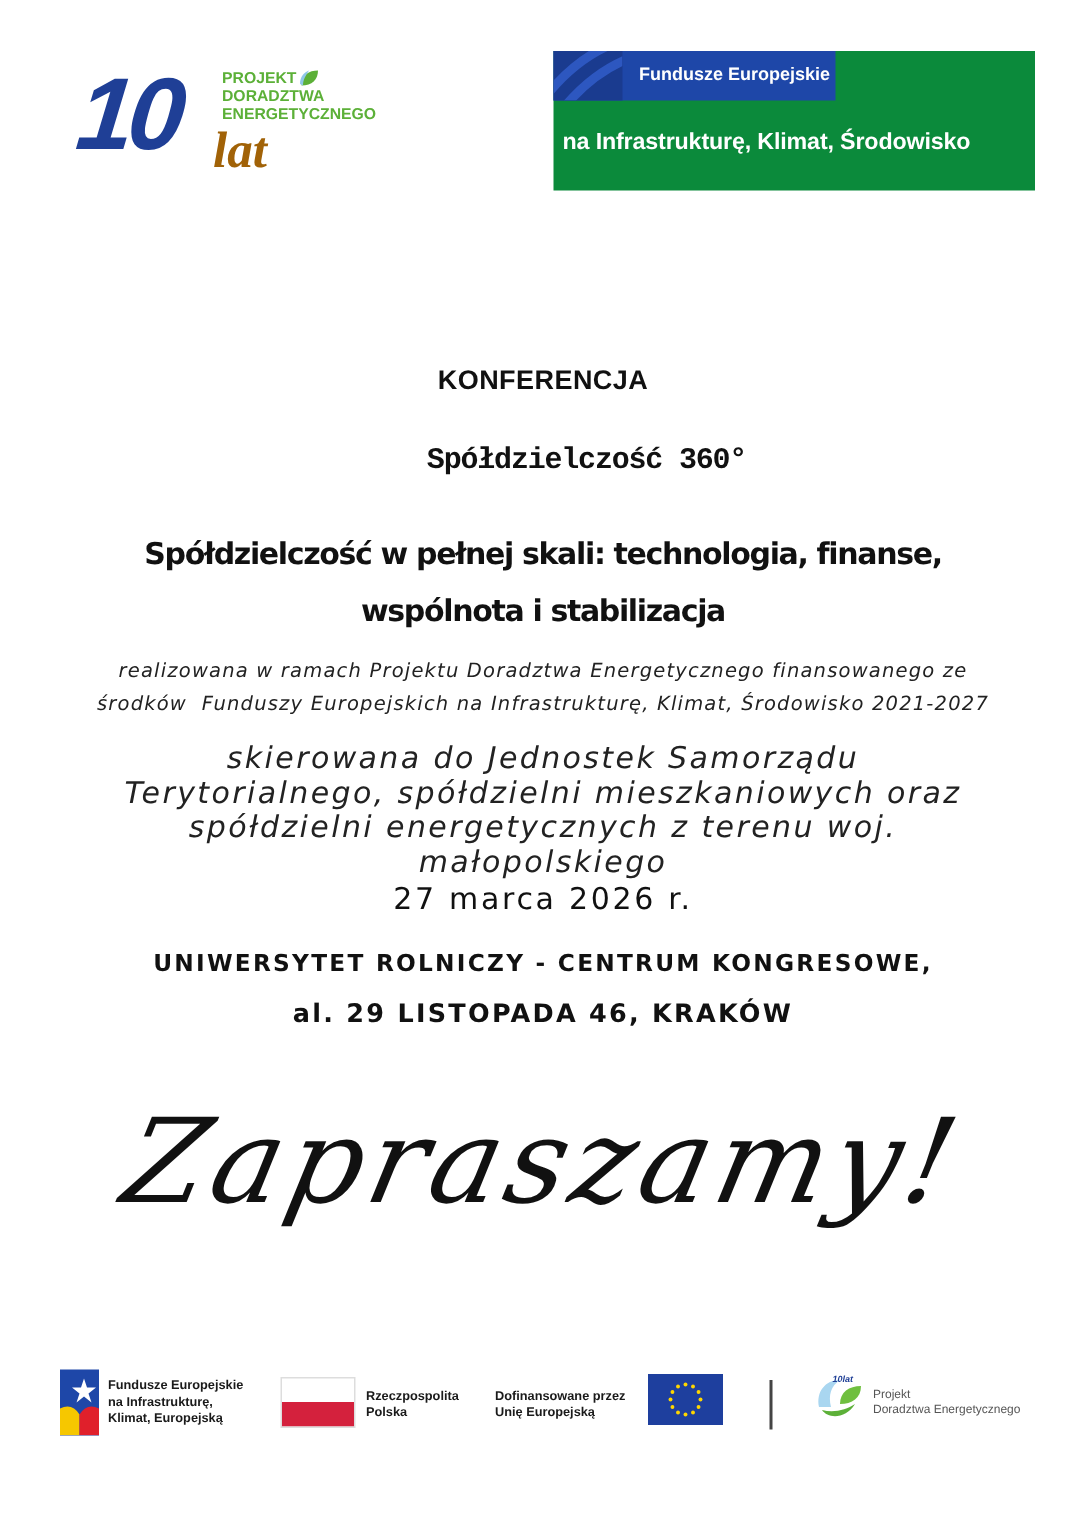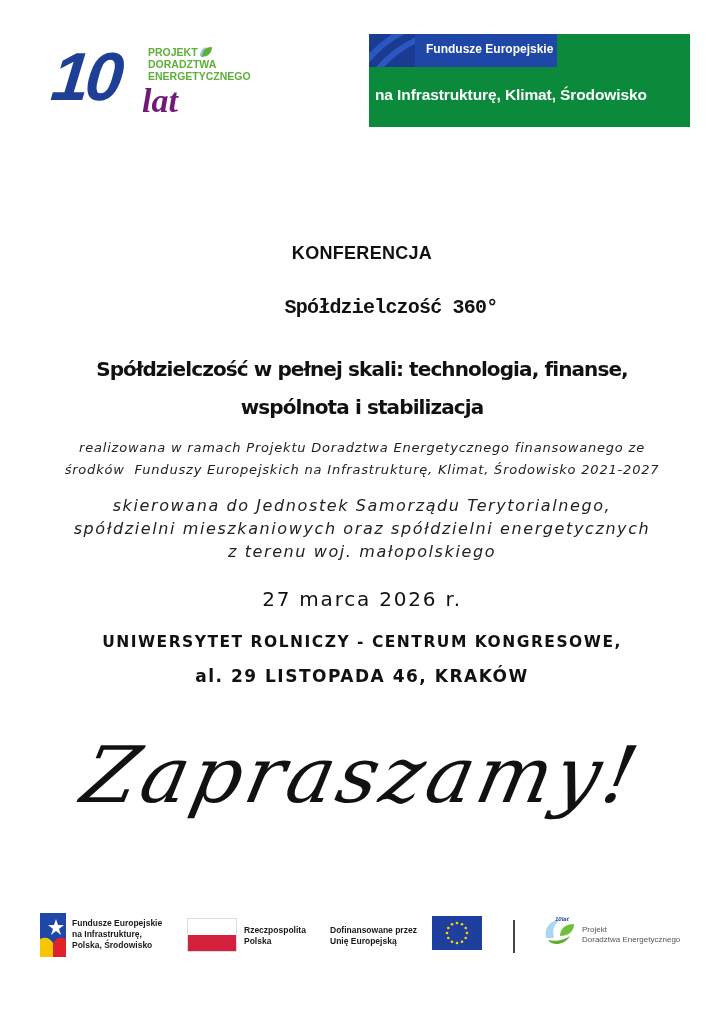--- a/index.html
+++ b/index.html
@@ -1,37 +1,37 @@
 <!DOCTYPE html>
 <html><head>
 <meta charset="utf-8">
 <style>
   html, body { margin: 0; padding: 0; background: #ffffff; }
   body { width: 724px; height: 1024px; position: relative; overflow: hidden; font-family: "DejaVu Sans", sans-serif; color: #111; }
 
   
   .logo-10lat { position: absolute; left: 52px; top: 40px; width: 200px; height: 85px; }
   .logo-10lat .num { position: absolute; left: 0; top: 2px; font-family: "Liberation Sans", sans-serif; font-style: italic; font-weight: bold; font-size: 68px; color: #1f3f96; letter-spacing: -4px; line-height: 1; transform: skewX(-6deg); }
-  .logo-10lat .lat { position: absolute; left: 90px; top: 44px; font-family: "Liberation Serif", serif; font-style: italic; font-weight: bold; font-size: 34px; color: #701a75; line-height: 1; }
+  .logo-10lat .lat { position: absolute; left: 90px; top: 44px; font-family: "Liberation Serif", serif; font-style: italic; font-weight: bold; font-size: 34px; color: #a16207; line-height: 1; }
   .logo-10lat .proj { position: absolute; left: 96px; top: 6px; font-family: "Liberation Sans", sans-serif; font-weight: bold; font-size: 10.5px; color: #5cb038; line-height: 12px; }
   .logo-10lat .leaf { position: absolute; left: 146px; top: 4px; width: 16px; height: 16px; }
 
   .fe-banner { position: absolute; left: 369px; top: 34px; width: 321px; height: 93px; background: #0b8a3b; }
   .fe-banner .top { position: absolute; left: 0; top: 0; width: 188px; height: 33px; background: #1e47a8; }
   .fe-banner .stars { position: absolute; left: 0; top: 0; width: 46px; height: 33px; background: #1a3b8f; overflow: hidden; }
   .fe-banner .top-label { position: absolute; left: 57px; top: 8px; color: #fff; font-family: "Liberation Sans", sans-serif; font-weight: bold; font-size: 12px; }
   .fe-banner .bottom-label { position: absolute; left: 6px; top: 52px; color: #fff; font-family: "Liberation Sans", sans-serif; font-weight: bold; font-size: 15.5px; letter-spacing: -0.1px; text-align: right; }
 
   
   .center { position: absolute; left: 0; width: 724px; text-align: center; }
   .h-konf { top: 243px; font-family: "Liberation Sans", sans-serif; font-weight: bold; font-size: 18px; letter-spacing: 0.3px; }
   .h-spol { top: 296px; font-family: Liberation Mono, monospace; font-weight: bold; font-size: 20px; letter-spacing: -0.8px; margin-left: 29px; }
   .h-sub { top: 350px; font-family: "DejaVu Sans", sans-serif; font-weight: bold; font-size: 20px; letter-spacing: -0.9px; line-height: 38px; }
   .p-real { top: 437px; font-family: "DejaVu Sans", sans-serif; font-style: italic; font-size: 13px; letter-spacing: 0.8px; line-height: 22px; color: #222; }
-  .p-skier { top: 494px; font-family: "DejaVu Sans", sans-serif; font-style: italic; font-size: 16px; letter-spacing: 1.6px; line-height: 23px; color: #222; padding: 0 70px; box-sizing: border-box; }
+  .p-skier { top: 494px; font-family: "DejaVu Sans", sans-serif; font-style: italic; font-size: 20px; letter-spacing: 1.6px; line-height: 23px; color: #222; padding: 0 70px; box-sizing: border-box; }
   .p-date { top: 587px; font-family: "DejaVu Sans", sans-serif; font-weight: normal; font-size: 20px; letter-spacing: 1.8px; }
   .p-venue { top: 633px; font-family: "DejaVu Sans", sans-serif; font-weight: bold; font-size: 15.5px; letter-spacing: 1.5px; }
   .p-addr { top: 666px; font-family: "DejaVu Sans", sans-serif; font-weight: bold; font-size: 17px; letter-spacing: 1.5px; }
   .p-invite { top: 730px; font-family: "DejaVu Serif", serif; font-style: italic; font-size: 78px; letter-spacing: 4px; font-weight: normal; transform: skewX(-12deg); color: #111; }
 
   
   .foot { position: absolute; top: 910px; height: 52px; }
   .fe-small { left: 40px; width: 140px; }
   .fe-small .flagbox { position: absolute; left: 0; top: 3px; width: 26px; height: 44px; background: #1e47a8; overflow: hidden; }
   .fe-small .txt { position: absolute; left: 32px; top: 8px; font-family: "Liberation Sans", sans-serif; font-weight: bold; font-size: 8.5px; line-height: 11px; color: #1a1a1a; }
@@ -100,21 +100,21 @@
   <div class="flagbox">
     <svg width="26" height="44" viewBox="0 0 26 44">
       <polygon points="16,6 18,12 24,12 19,16 21,22 16,18 11,22 13,16 8,12 14,12" fill="#fff"></polygon>
       <path d="M0 26 Q8 22 13 30 L13 44 L0 44 Z" fill="#f6c700"></path>
       <path d="M13 30 Q18 22 26 26 L26 44 L13 44 Z" fill="#e0202b"></path>
     </svg>
   </div>
   <div class="txt">
     <div>Fundusze Europejskie</div>
     <div>na Infrastrukturę,</div>
-    <div>Polska, Środowisko</div>
+    <div>Klimat, Europejską</div>
   </div>
 </div>
 
 <div class="foot pl">
   <div class="flag"></div>
   <div class="txt">
     <div>Rzeczpospolita</div>
     <div>Polska</div>
   </div>
 </div>

